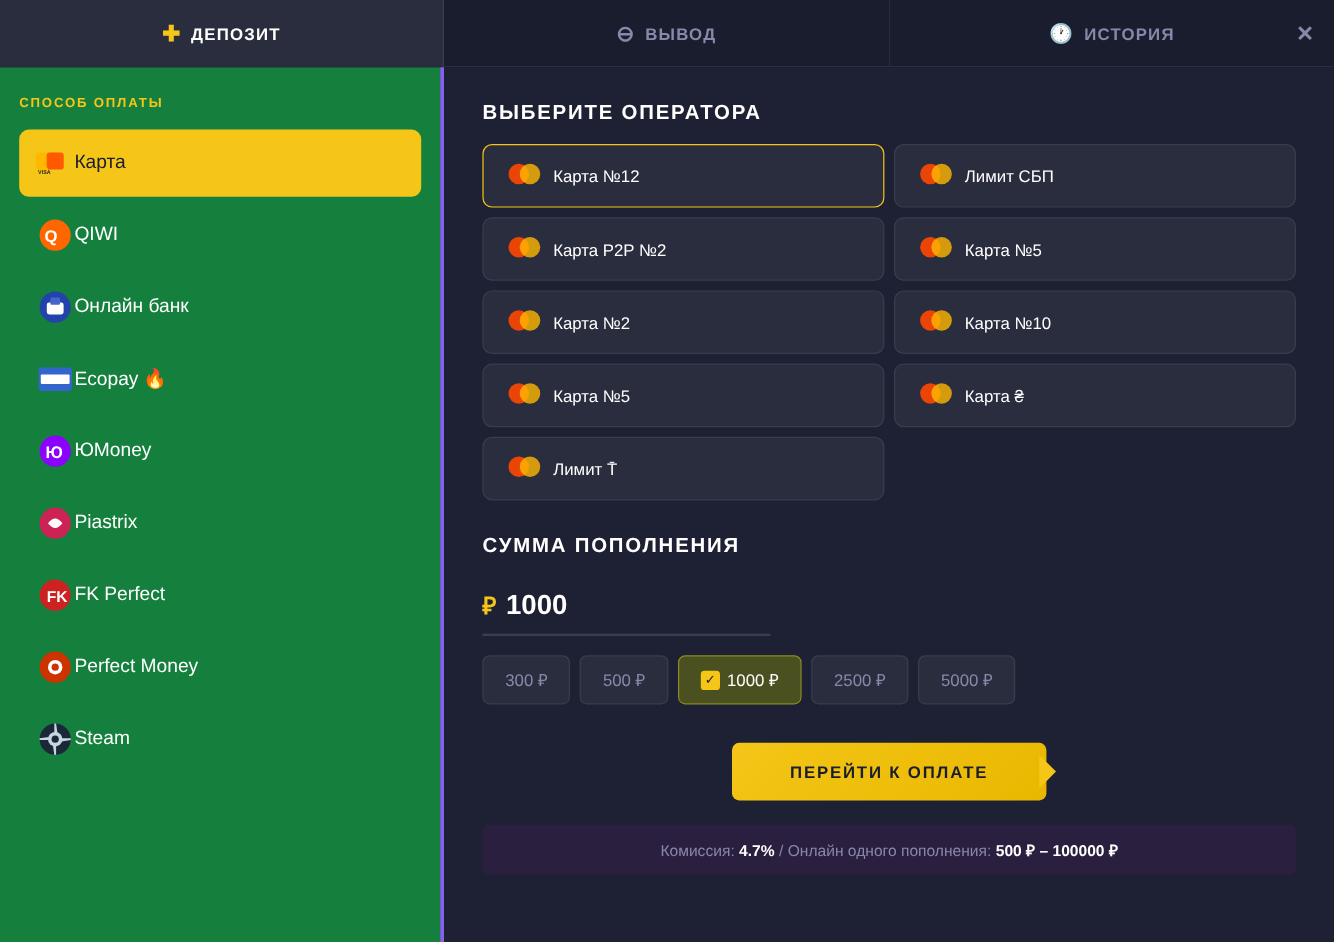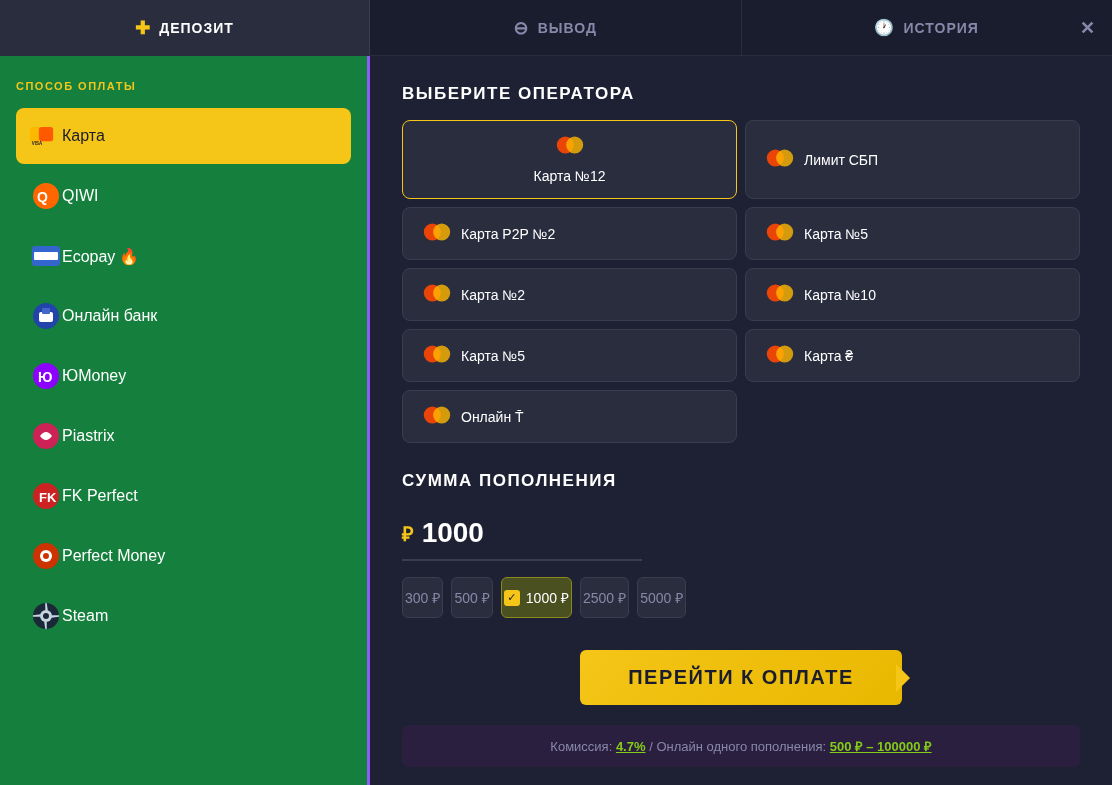--- a/index.html
+++ b/index.html
@@ -144,40 +144,39 @@
       padding: 14px 20px;
       cursor: pointer;
       display: flex;
       align-items: center;
       gap: 10px;
       transition: background 0.15s, border-color 0.15s;
     }
     .operator-btn.selected {
       background: #2a2d3e;
       border-color: #f5c518;
-      flex-direction: column;
     }
 
     
     .amount-input-row {
       display: flex;
       align-items: center;
       gap: 8px;
       margin-bottom: 16px;
       padding: 10px 0;
       border-bottom: 2px solid #3a3d4e;
       width: 240px;
     }
     .currency-symbol {
       font-size: 20px;
       color: #f5c518;
       font-weight: 700;
     }
     .amount-value {
-      font-size: 28px;
+      font-size: 23px;
       font-weight: 700;
       color: #fff;
       background: transparent;
       border: none;
       outline: none;
       width: 180px;
     }
 
     
     .preset-amounts {
@@ -186,21 +185,21 @@
       margin-bottom: 32px;
       flex-wrap: wrap;
     }
     .preset-btn {
       background: #2a2d3e;
       border: 1px solid #3a3d4e;
       border-radius: 6px;
       color: #8888aa;
       font-size: 14px;
       font-weight: 500;
-      padding: 10px 2px;
+      padding: 10px 18px;
       cursor: pointer;
       transition: background 0.15s;
     }
     .preset-btn.selected {
       background: #4a5020;
       border-color: #8a8a20;
       color: #fff;
       display: flex;
       align-items: center;
       gap: 6px;
@@ -219,21 +218,21 @@
 
     
     .pay-btn-wrapper {
       display: flex;
       justify-content: center;
       margin-bottom: 20px;
     }
     .pay-btn {
       background: linear-gradient(135deg, #f5c518 0%, #e8b800 100%);
       color: #1a1d2e;
-      font-size: 20px;
+      font-size: 14px;
       font-weight: 700;
       letter-spacing: 1.5px;
       text-transform: uppercase;
       border: none;
       border-radius: 6px;
       padding: 16px 48px;
       cursor: pointer;
       position: relative;
       transition: opacity 0.15s;
     }
@@ -253,23 +252,22 @@
     
     .fee-bar {
       background: #2a1f3e;
       border-radius: 6px;
       padding: 12px 20px;
       text-align: center;
       font-size: 13px;
       color: #8888aa;
     }
     .fee-highlight {
-      color: #84cc16;
+      color: #ffffff;
       font-weight: 600;
-      text-decoration: underline;
     }
 
     
     .plus-icon { font-size: 18px; color: #f5c518; }
     .minus-icon { font-size: 18px; color: #8888aa; }
     .clock-icon { font-size: 16px; }
   </style>
 </head>
 <body>
 
@@ -311,37 +309,37 @@
         <svg width="28" height="28" viewBox="0 0 28 28">
           <circle cx="14" cy="14" r="13" fill="#FF6600"></circle>
           <text x="5" y="20" font-size="14" font-weight="bold" fill="white">Q</text>
         </svg>
       </div>
       <span>QIWI</span>
     </div>
 
     <div class="sidebar-item">
       <div class="sidebar-icon">
+        <svg width="28" height="28" viewBox="0 0 28 28">
+          <circle cx="14" cy="14" r="13" fill="#2244AA"></circle>
+          <rect x="7" y="10" width="14" height="10" rx="2" fill="white"></rect>
+          <rect x="10" y="6" width="8" height="6" rx="1" fill="#4466CC"></rect>
+        </svg>
+      </div>
+      <span>Онлайн банк</span>
+    </div>
+
+    <div class="sidebar-item">
+      <div class="sidebar-icon">
         <svg width="28" height="20" viewBox="0 0 28 20">
           <rect x="0" y="0" width="28" height="20" rx="3" fill="#3366CC"></rect>
           <rect x="2" y="6" width="24" height="8" rx="1" fill="white"></rect>
         </svg>
       </div>
       <span>Ecopay 🔥</span>
-    </div>
-
-    <div class="sidebar-item">
-      <div class="sidebar-icon">
-        <svg width="28" height="28" viewBox="0 0 28 28">
-          <circle cx="14" cy="14" r="13" fill="#2244AA"></circle>
-          <rect x="7" y="10" width="14" height="10" rx="2" fill="white"></rect>
-          <rect x="10" y="6" width="8" height="6" rx="1" fill="#4466CC"></rect>
-        </svg>
-      </div>
-      <span>Онлайн банк</span>
     </div>
 
     <div class="sidebar-item">
       <div class="sidebar-icon">
         <svg width="28" height="28" viewBox="0 0 28 28">
           <circle cx="14" cy="14" r="13" fill="#8B00FF"></circle>
           <text x="6" y="20" font-size="14" font-weight="bold" fill="white">Ю</text>
         </svg>
       </div>
       <span>ЮMoney</span>
@@ -476,21 +474,21 @@
         </span>
         <span>Карта ₴</span>
       </button>
       <button class="operator-btn">
         <span>
           <svg width="28" height="20" viewBox="0 0 36 24">
             <circle cx="12" cy="12" r="11" fill="#FF4800" opacity="0.9"></circle>
             <circle cx="24" cy="12" r="11" fill="#FFB800" opacity="0.8"></circle>
           </svg>
         </span>
-        <span>Онлайн T̄</span>
+        <span>Лимит T̄</span>
       </button>
     </div>
 
     <div class="section-title">СУММА ПОПОЛНЕНИЯ</div>
 
     <div class="amount-input-row">
       <span class="currency-symbol">₽</span>
       <input class="amount-value" type="text" value="1000" style="">
     </div>
 

